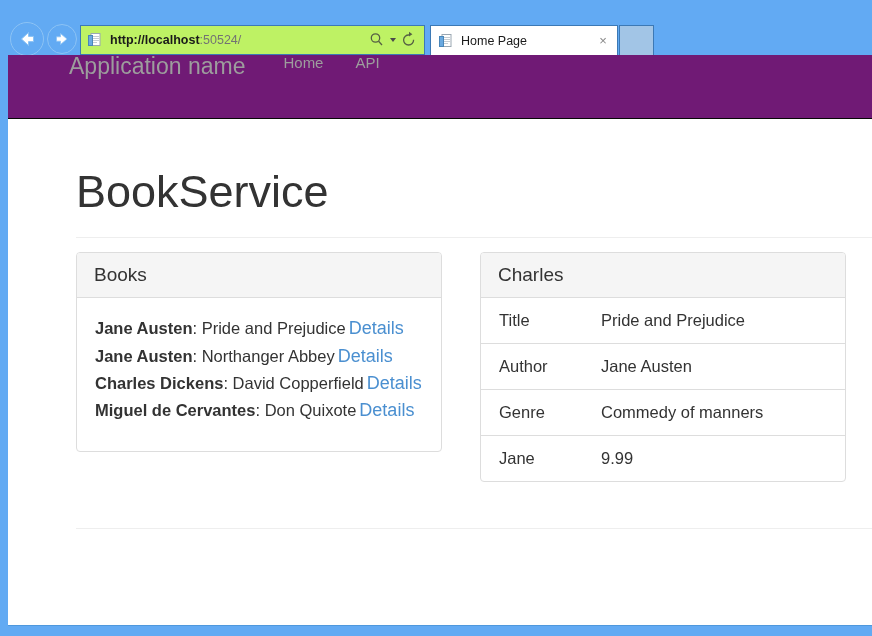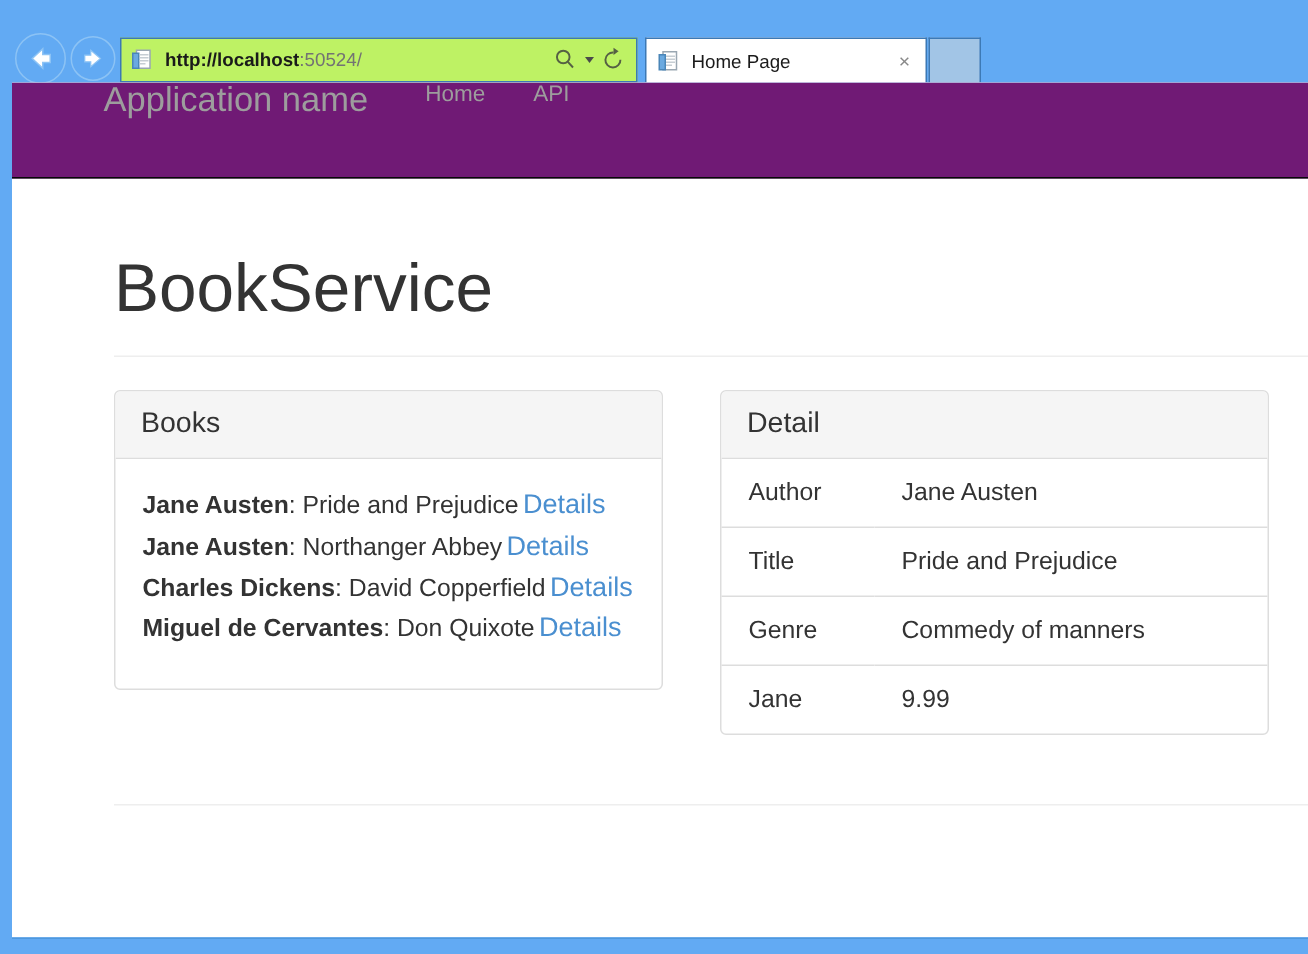--- a/index.html
+++ b/index.html
@@ -144,21 +144,21 @@
     font-weight: normal;
     color: #333333;
     margin: 47px 0 20px 8px;
     line-height: 1.1;
   }
   hr.divider {
     border: 0; border-top: 1px solid #eeeeee;
     margin: 20px 0 0 8px; width: 796px;
   }
 
-  .row { display: flex; margin-top: 22px; margin-left: 8px; }
+  .row { display: flex; margin-top: 14px; margin-left: 8px; }
   .panel {
     background: #fff;
     border: 1px solid #dddddd;
     border-radius: 4px;
     align-self: flex-start;
   }
   .panel-books  { width: 366px; margin-right: 38px; }
   .panel-detail { width: 366px; }
   .panel-heading {
     background: #f5f5f5;
@@ -289,31 +289,31 @@
               <br>
               <span class="book-line"><span class="book-author">Charles Dickens</span><span>: </span><span>David Copperfield</span><a class="details-link" href="#">Details</a></span>
               <br>
               <span class="book-line"><span class="book-author">Miguel de Cervantes</span><span>: </span><span>Don Quixote</span><a class="details-link" href="#">Details</a></span>
             </div>
           </div>
         </div>
 
         <div class="panel panel-detail">
           <div class="panel-heading">
-            <span class="panel-title">Detail</span>
+            <span class="panel-title">Charles</span>
           </div>
           <table class="detail-table">
             <tbody>
                 <tr>
+              <td class="k">Title</td>
+              <td class="v">Pride and Prejudice</td>
+            </tr>
+            <tr>
               <td class="k">Author</td>
               <td class="v">Jane Austen</td>
-            </tr>
-            <tr>
-              <td class="k">Title</td>
-              <td class="v">Pride and Prejudice</td>
             </tr>
             <tr>
               <td class="k">Genre</td>
               <td class="v">Commedy of manners</td>
             </tr>
             <tr>
               <td class="k">Jane</td>
               <td class="v">9.99</td>
             </tr>
           </tbody>

